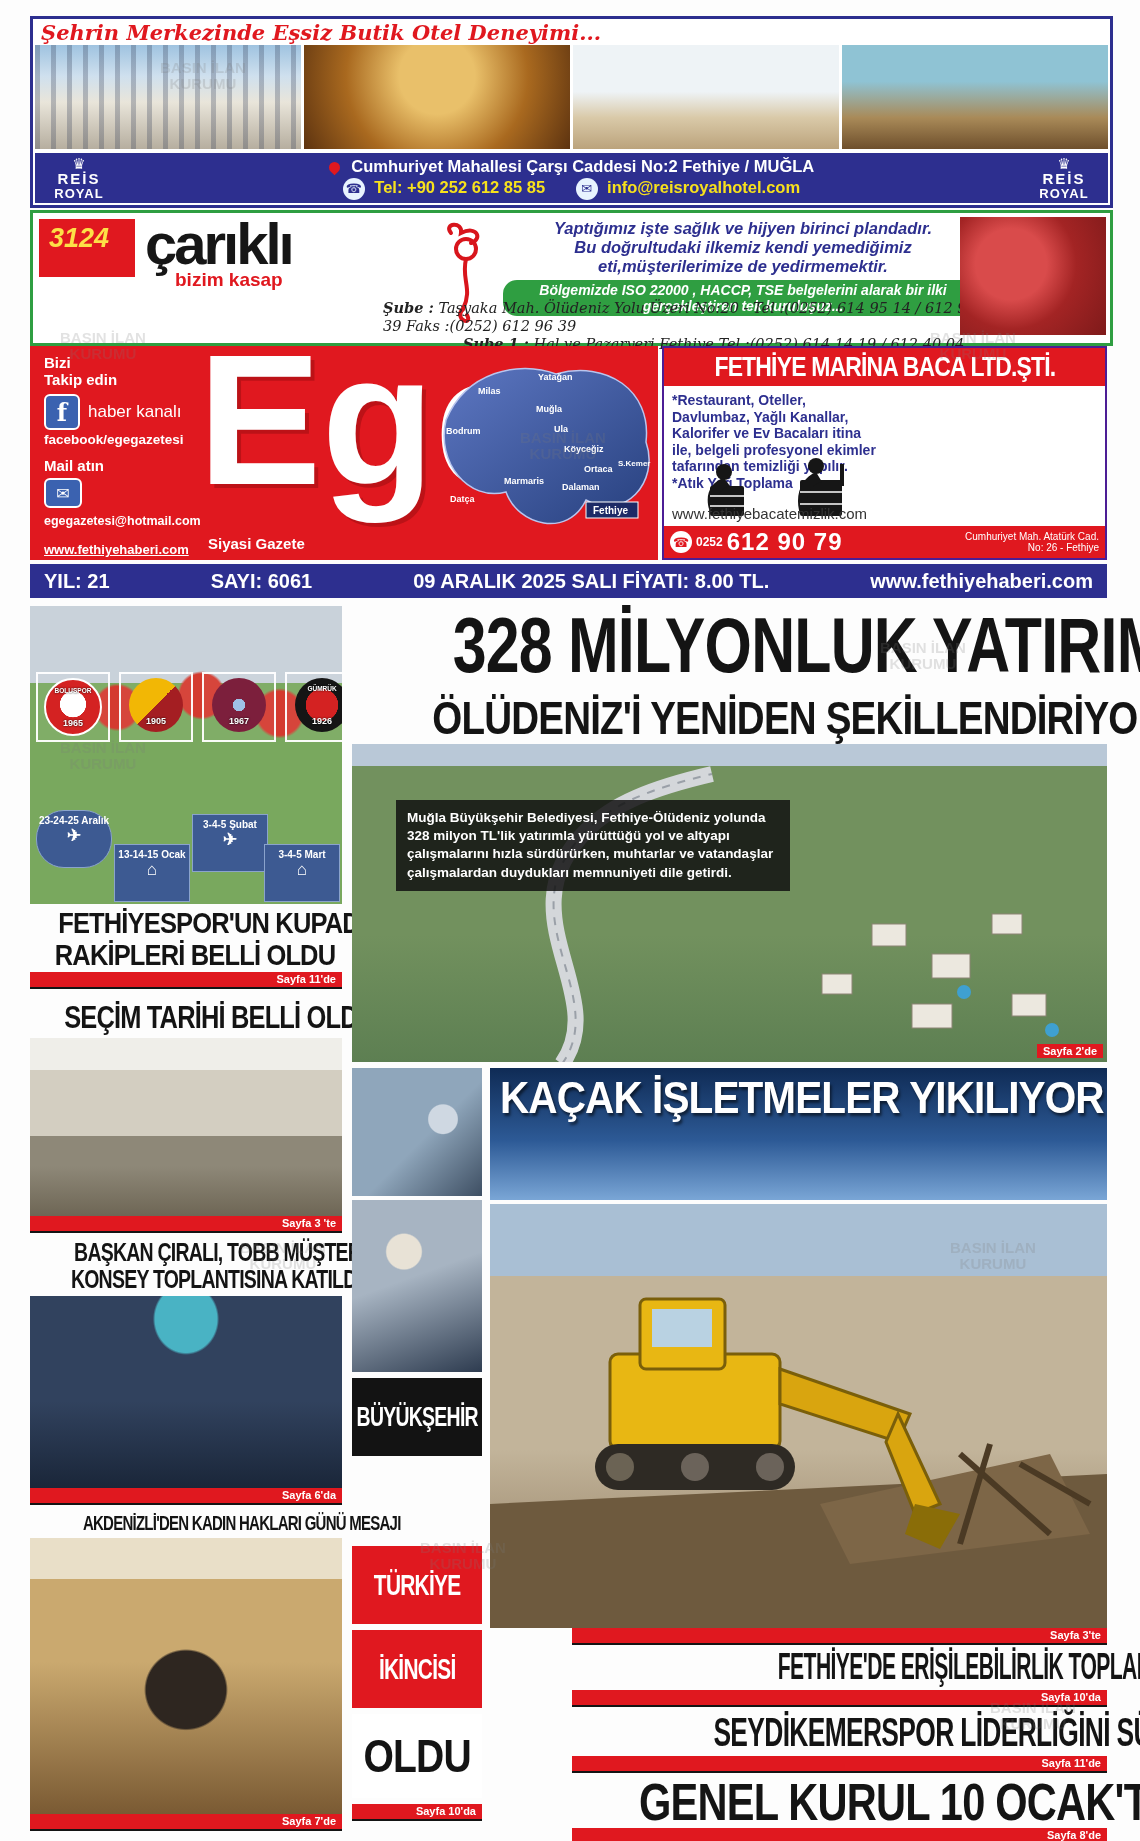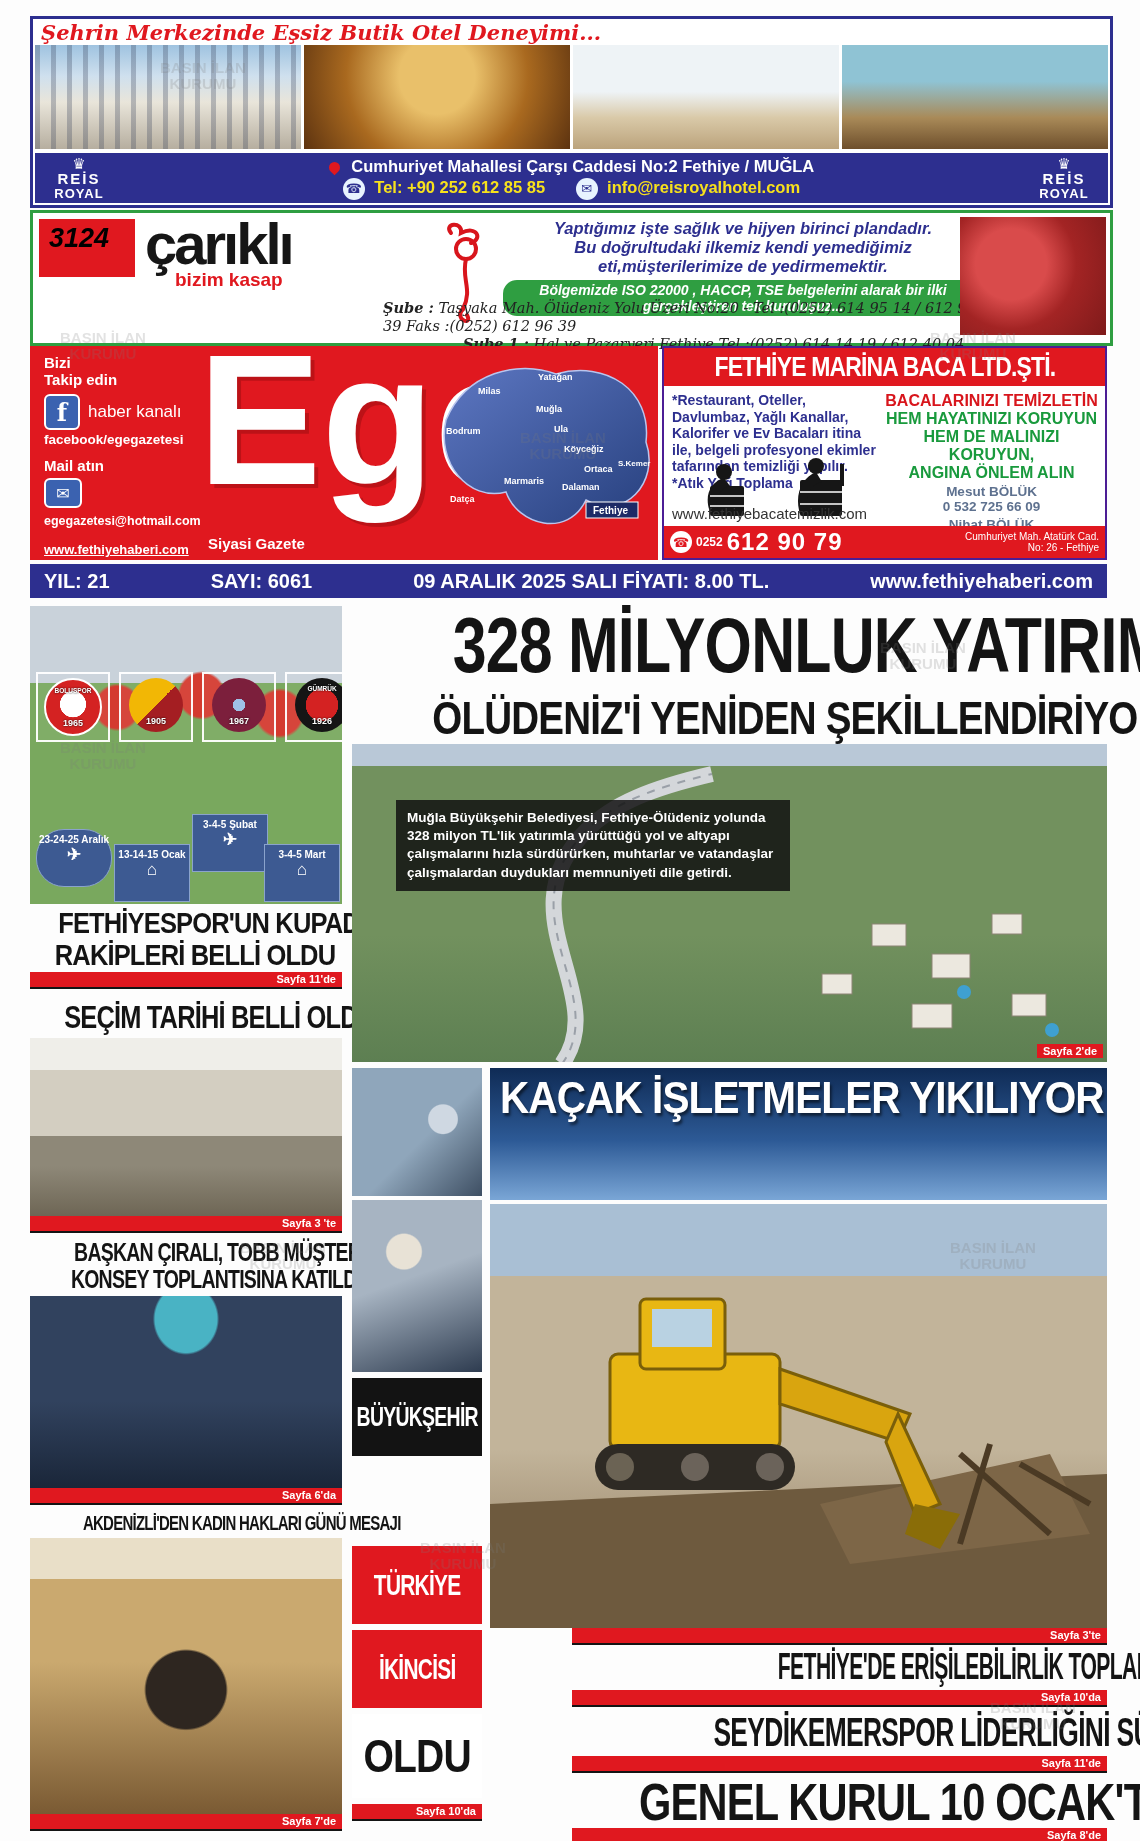--- a/index.html
+++ b/index.html
@@ -74,21 +74,21 @@
       </div>
       <div class="brandblk">
         <div style="font-size:15px;">♛</div>
         <div style="font-size:15px;font-weight:bold;letter-spacing:2px;">REİS</div>
         <div style="font-size:13px;font-weight:bold;letter-spacing:1px;">ROYAL</div>
       </div>
     </div>
   </div>
 
   <div class="abs" style="left:30px;top:210px;width:1077px;height:130px;border:3px solid #2f9e41;background:#fff;">
-    <div class="abs" style="left:6px;top:6px;width:96px;height:58px;background:#e0181f;color:#000000;font-weight:bold;
+    <div class="abs" style="left:6px;top:6px;width:96px;height:58px;background:#e0181f;color:#fde047;font-weight:bold;
                 font-style:italic;font-size:27px;padding:4px 0 0 10px;box-sizing:border-box;">3124</div>
     <div class="abs" style="left:112px;top:2px;">
       <div style="font-size:58px;font-weight:800;letter-spacing:-3px;color:#161616;line-height:1;">çarıklı</div>
       <div style="font-size:19px;color:#e0181f;font-weight:bold;margin:-4px 0 0 30px;">bizim kasap</div>
     </div>
     <svg class="abs" style="left:400px;top:6px;" width="66" height="112" viewBox="0 0 66 112">
       <g fill="none" stroke="#d8151c" stroke-width="4" stroke-linecap="round">
         <path d="M18,14 C10,4 30,2 28,14 C44,6 50,20 38,24"></path>
         <circle cx="33" cy="30" r="10"></circle>
         <path d="M33,40 C28,60 40,70 30,90"></path>
@@ -159,30 +159,20 @@
       <rect x="160" y="152" width="52" height="16" fill="#1d2a66" stroke="#fff" stroke-width="1"></rect>
       <text x="167" y="164" fill="#fff" font-size="10" font-weight="bold">Fethiye</text>
     </svg>
   </div>
 
   <div class="abs" style="left:662px;top:346px;width:445px;height:214px;border:2px solid #4c1d95;background:#fff;box-sizing:border-box;">
     <div class="hl" style="left:0;top:0;width:100%;height:38px;background:#e0181f;color:#fff;font-size:28px;line-height:38px;">
       <span style="--sx:.82;color:#fff;">FETHİYE MARİNA BACA LTD.ŞTİ.</span>
     </div>
     <div class="abs" style="left:8px;top:44px;width:210px;color:#2d2f8f;font-weight:bold;font-size:14px;line-height:1.18;">*Restaurant, Oteller, Davlumbaz, Yağlı Kanallar, Kalorifer ve Ev Bacaları itina ile, belgeli profesyonel ekimler tafarından temizliği yapılır. *Atık Yağ Toplama</div>
-    <div class="abs" style="left:218px;top:44px;right:4px;text-align:center;">
-      <div style="color:#d8151c;font-weight:800;font-size:16px;">BACALARINIZI TEMİZLETİN</div>
-      <div style="color:#199a3d;font-weight:800;font-size:16px;">HEM HAYATINIZI KORUYUN</div>
-      <div style="color:#199a3d;font-weight:800;font-size:16px;">HEM DE MALINIZI KORUYUN,</div>
-      <div style="color:#199a3d;font-weight:800;font-size:16px;">ANGINA ÖNLEM ALIN</div>
-      <div style="color:#5e718f;font-weight:800;font-size:13.5px;margin-top:2px;">Mesut BÖLÜK</div>
-      <div style="color:#5e718f;font-weight:800;font-size:13.5px;">0 532 725 66 09</div>
-      <div style="color:#5e718f;font-weight:800;font-size:13.5px;margin-top:3px;">Nihat BÖLÜK</div>
-      <div style="color:#5e718f;font-weight:800;font-size:13.5px;">0 535 509 44 02</div>
-    </div>
     <svg class="abs" style="left:26px;bottom:40px;" width="180" height="62" viewBox="0 0 180 62">
       <g fill="#161616">
         <rect x="20" y="30" width="34" height="30" rx="2"></rect>
           <circle cx="34" cy="16" r="8"></circle>
         <path d="M34,22 C20,26 14,40 20,56 L28,56 C24,42 30,32 40,30 Z"></path>
         <rect x="110" y="24" width="42" height="36" rx="2"></rect>
           <circle cx="126" cy="10" r="8"></circle>
         <path d="M126,16 C112,22 104,38 110,58 L118,58 C114,42 120,28 132,26 Z"></path>
         <rect x="150" y="8" width="4" height="22"></rect>
       </g>
@@ -239,21 +229,21 @@
           <span class="yr">1967</span>
         </div>
       </div>
       <div class="crestbox">
         <div class="crest" style="background:radial-gradient(circle,#d42222 0 42%,#151515 43%);">
           <span class="nm">GÜMRÜK</span>
           <span class="yr">1926</span>
         </div>
       </div>
     </div>
-    <div class="chip" style="left:6px;bottom:17px;border-radius:28px;">
+    <div class="chip" style="left:6px;bottom:36px;border-radius:28px;">
       <span>23-24-25 Aralık</span>
       <div class="ic">✈</div>
     </div>
     <div class="chip" style="left:84px;bottom:2px;text-align:center;">
       <span>13-14-15 Ocak</span>
       <div class="ic">⌂</div>
     </div>
     <div class="chip" style="left:162px;bottom:32px;">
       <span>3-4-5 Şubat</span>
       <div class="ic">✈</div>

